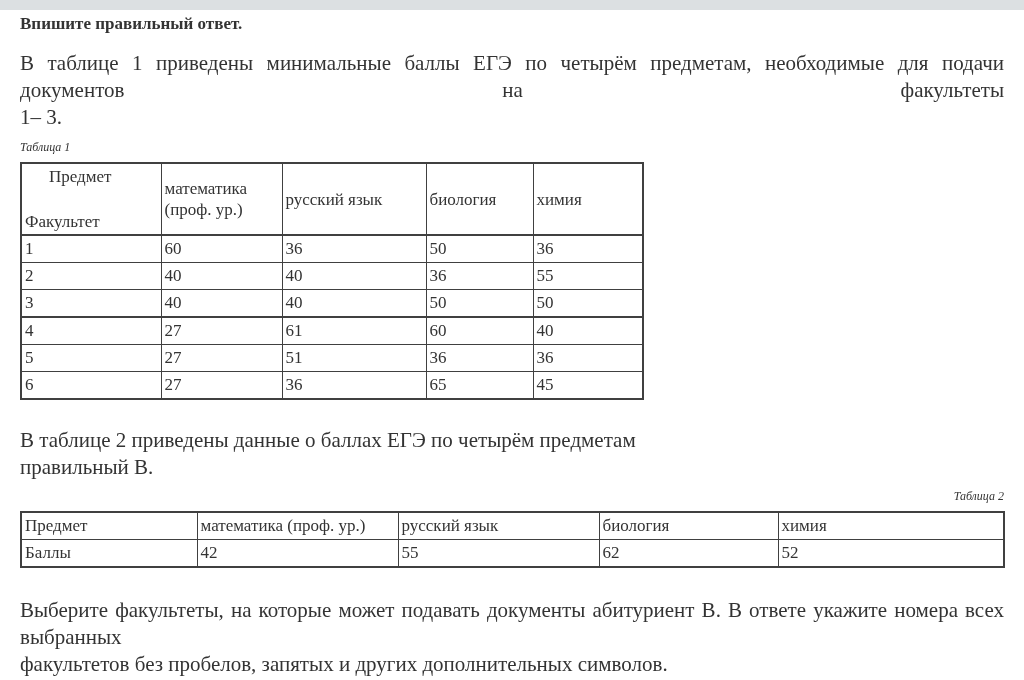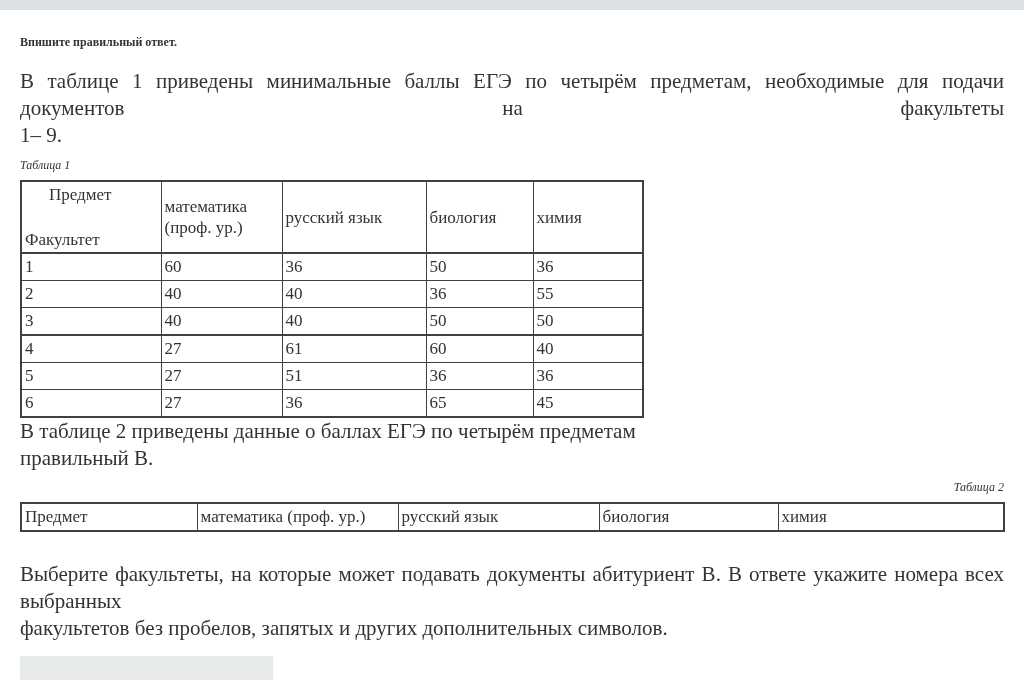--- a/index.html
+++ b/index.html
@@ -9,22 +9,22 @@
     font-family: "Liberation Serif", serif;
     color: #333333;
     overflow: hidden;
   }
   .top-bar {
     width: 100%; height: 10px;
     background: #dce0e2;
   }
   .content { padding: 0 20px; }
   .heading {
-    margin-top: 21px;
-    font-size: 12px;
+    margin-top: 3px;
+    font-size: 17px;
     font-weight: bold;
     line-height: 22px;
   }
   .para { font-size: 21px; line-height: 27px; }
   .intro { margin-top: 15px; }
   .justify-line {
     text-align: justify;
     text-align-last: justify;
   }
   .caption {
@@ -67,21 +67,21 @@
     height: 66px;
   }
   .corner-top { padding-left: 24px; }
   .t2 { width: 983px; }
   .t2 .c0 { width: 176px; }
   .t2 .c1 { width: 201px; }
   .t2 .c2 { width: 201px; }
   .t2 .c3 { width: 179px; }
   .t2 .c4 { width: 226px; }
   .t2 td { height: 27px; line-height: 26px; }
-  .mid-text { }
+  .mid-text { margin-top: 27px; }
   .caption2 { margin-top: 5px; text-align: right; }
   .question { margin-top: 29px; }
   .answer-input {
     display: block;
     margin-top: 14px;
     width: 253px; height: 29px;
     background: #e8ebec;
     border: none;
     outline: none;
     font-family: "Liberation Serif", serif;
@@ -94,21 +94,21 @@
 <body>
 
 <div class="top-bar"></div>
 
 <div class="content">
 
   <div class="heading">Впишите правильный ответ.</div>
 
   <div class="para intro">
     <div class="justify-line">В таблице 1 приведены минимальные баллы ЕГЭ по четырём предметам, необходимые для подачи документов на факультеты</div>
-    <div>1– 9.</div>
+    <div>1– 3.</div>
   </div>
 
   <div class="caption">Таблица 1</div>
 
   <table class="t1">
     <tbody>
         <tr class="hdr-row">
       <td class="c0">
         <div class="corner-cell-inner">
           <span class="corner-top">Предмет</span>
@@ -174,20 +174,27 @@
 
   <table class="t2">
     <tbody>
         <tr>
       <td class="c0">Предмет</td>
       <td class="c1">математика (проф. ур.)</td>
       <td class="c2">русский язык</td>
       <td class="c3">биология</td>
       <td class="c4">химия</td>
     </tr>
+    <tr>
+      <td class="c0">Баллы</td>
+      <td class="c1">42</td>
+      <td class="c2">55</td>
+      <td class="c3">62</td>
+      <td class="c4">52</td>
+    </tr>
   </tbody>
     </table>
 
   <div class="para question">
     <div class="justify-line">Выберите факультеты, на которые может подавать документы абитуриент В. В ответе укажите номера всех выбранных</div>
     <div>факультетов без пробелов, запятых и других дополнительных символов.</div>
   </div>
 
   <input class="answer-input" type="text" placeholder="" style="">
 

